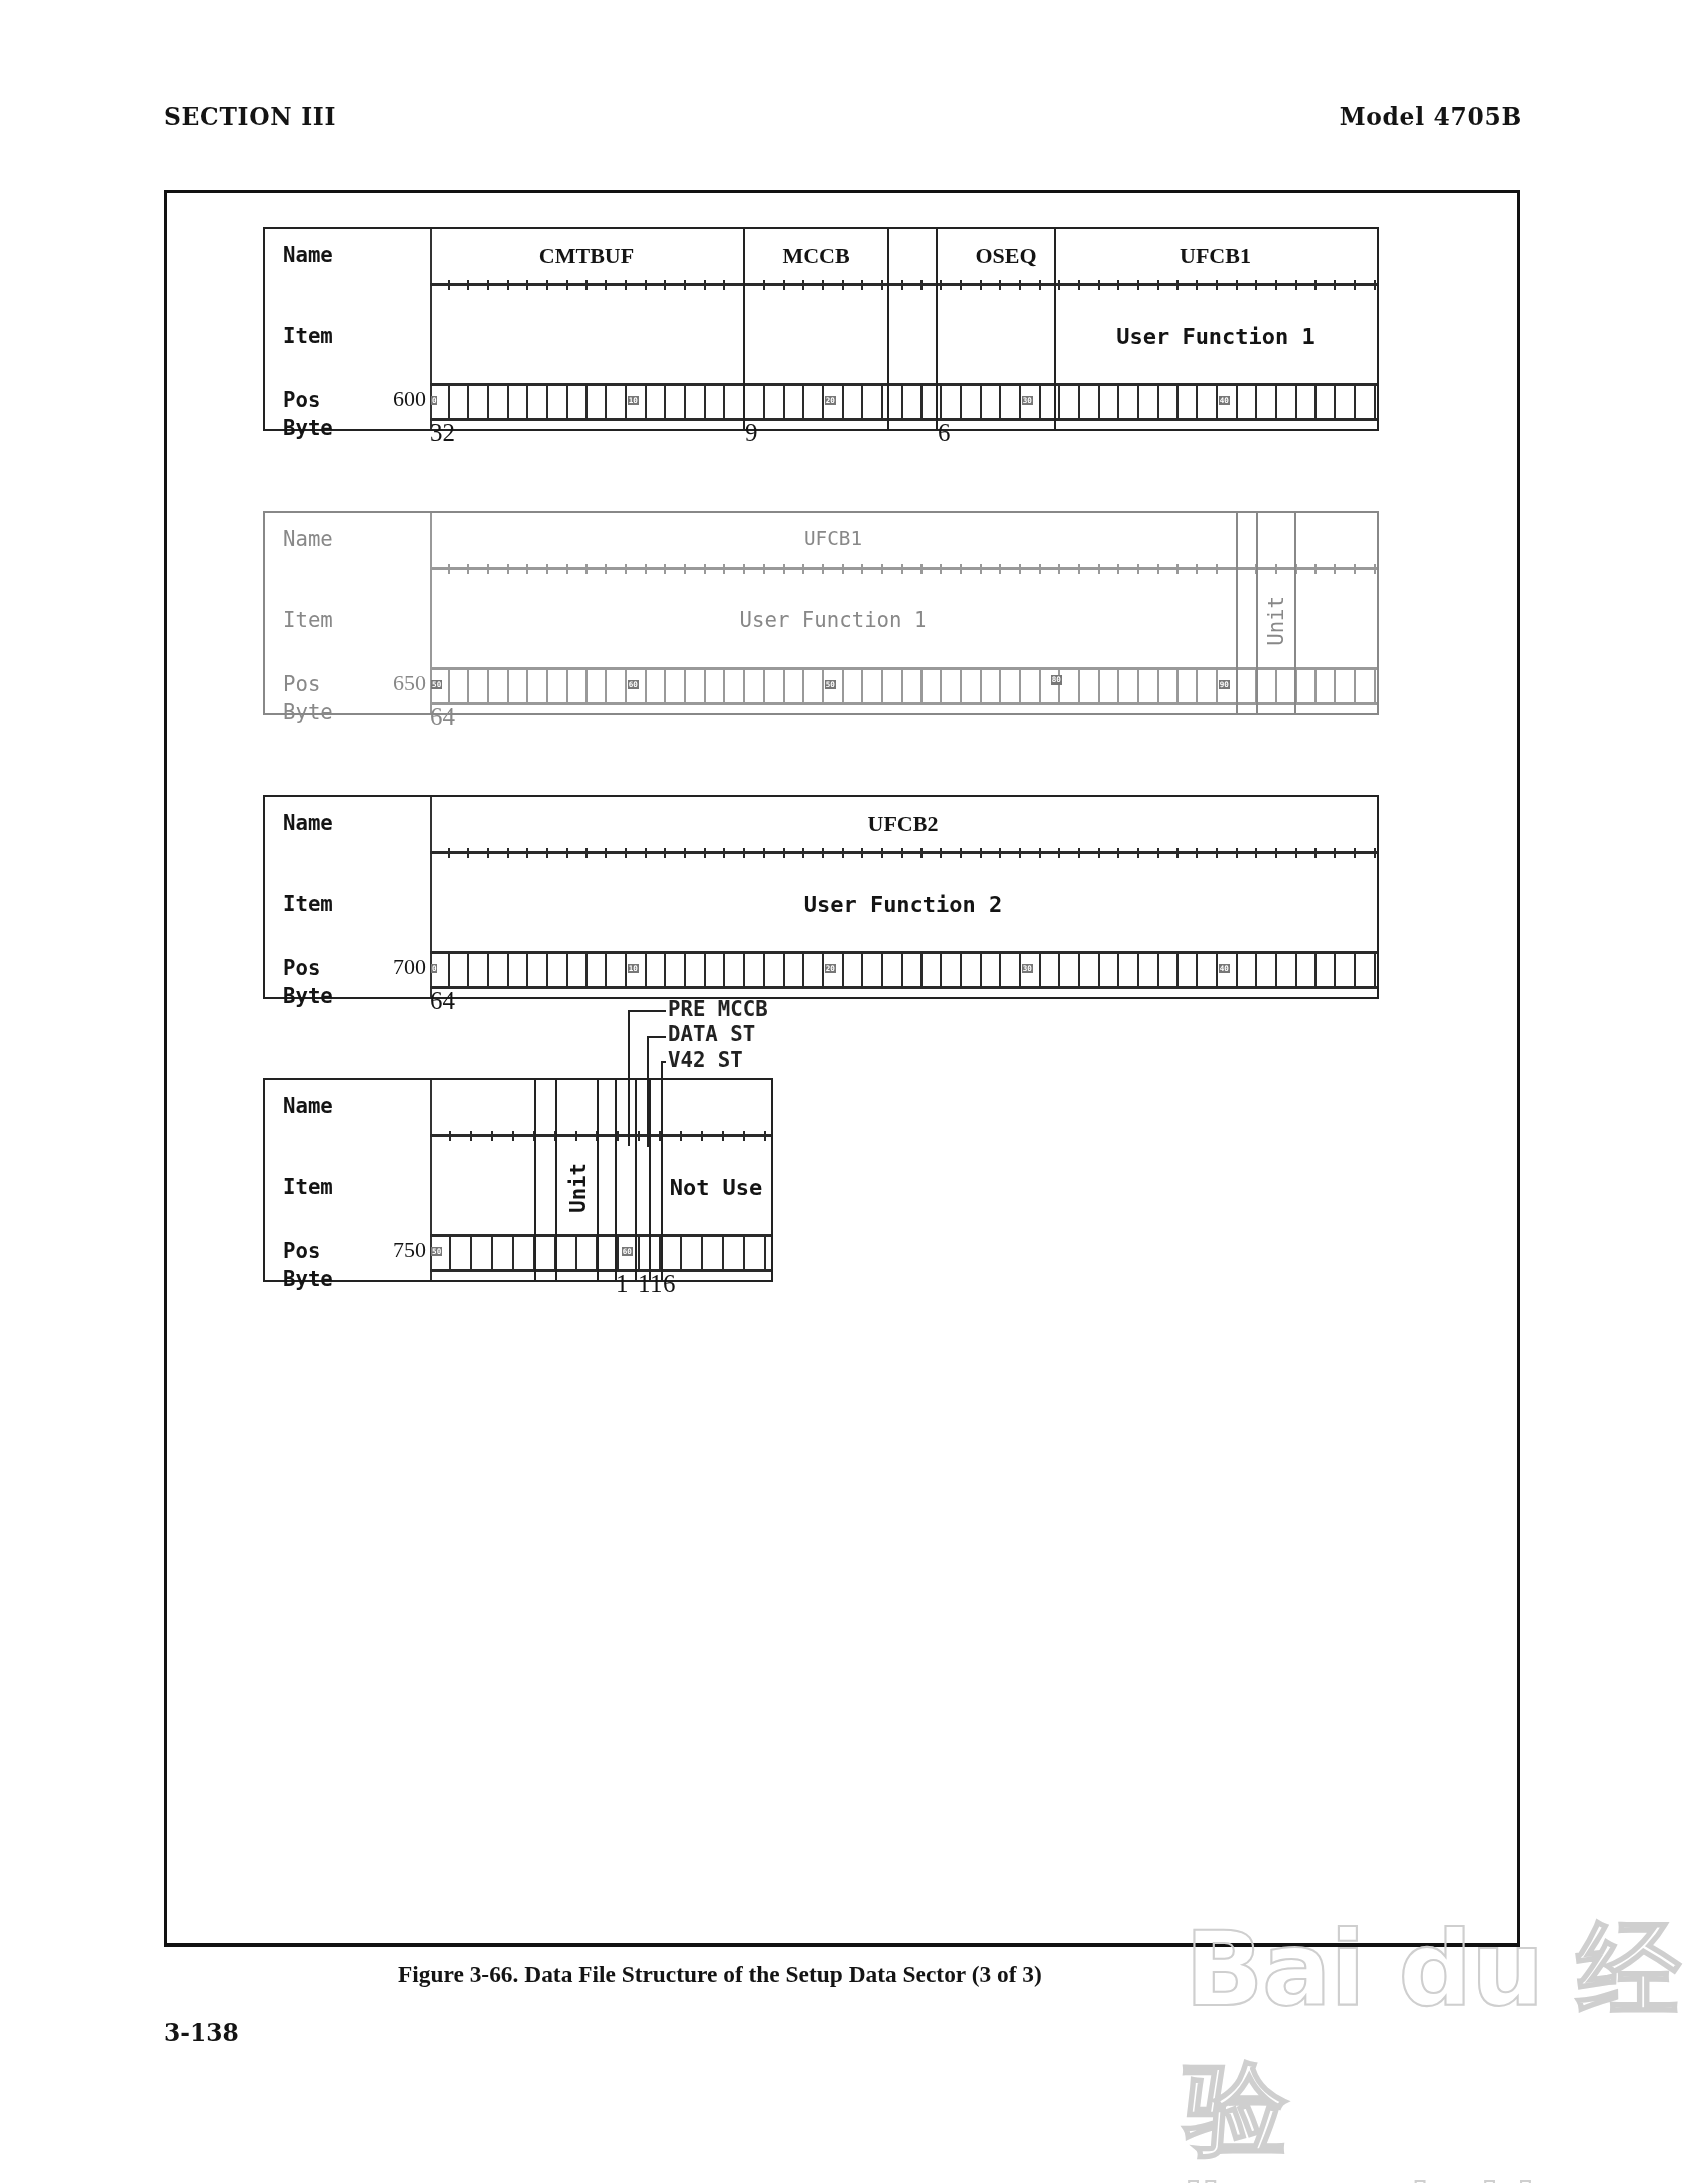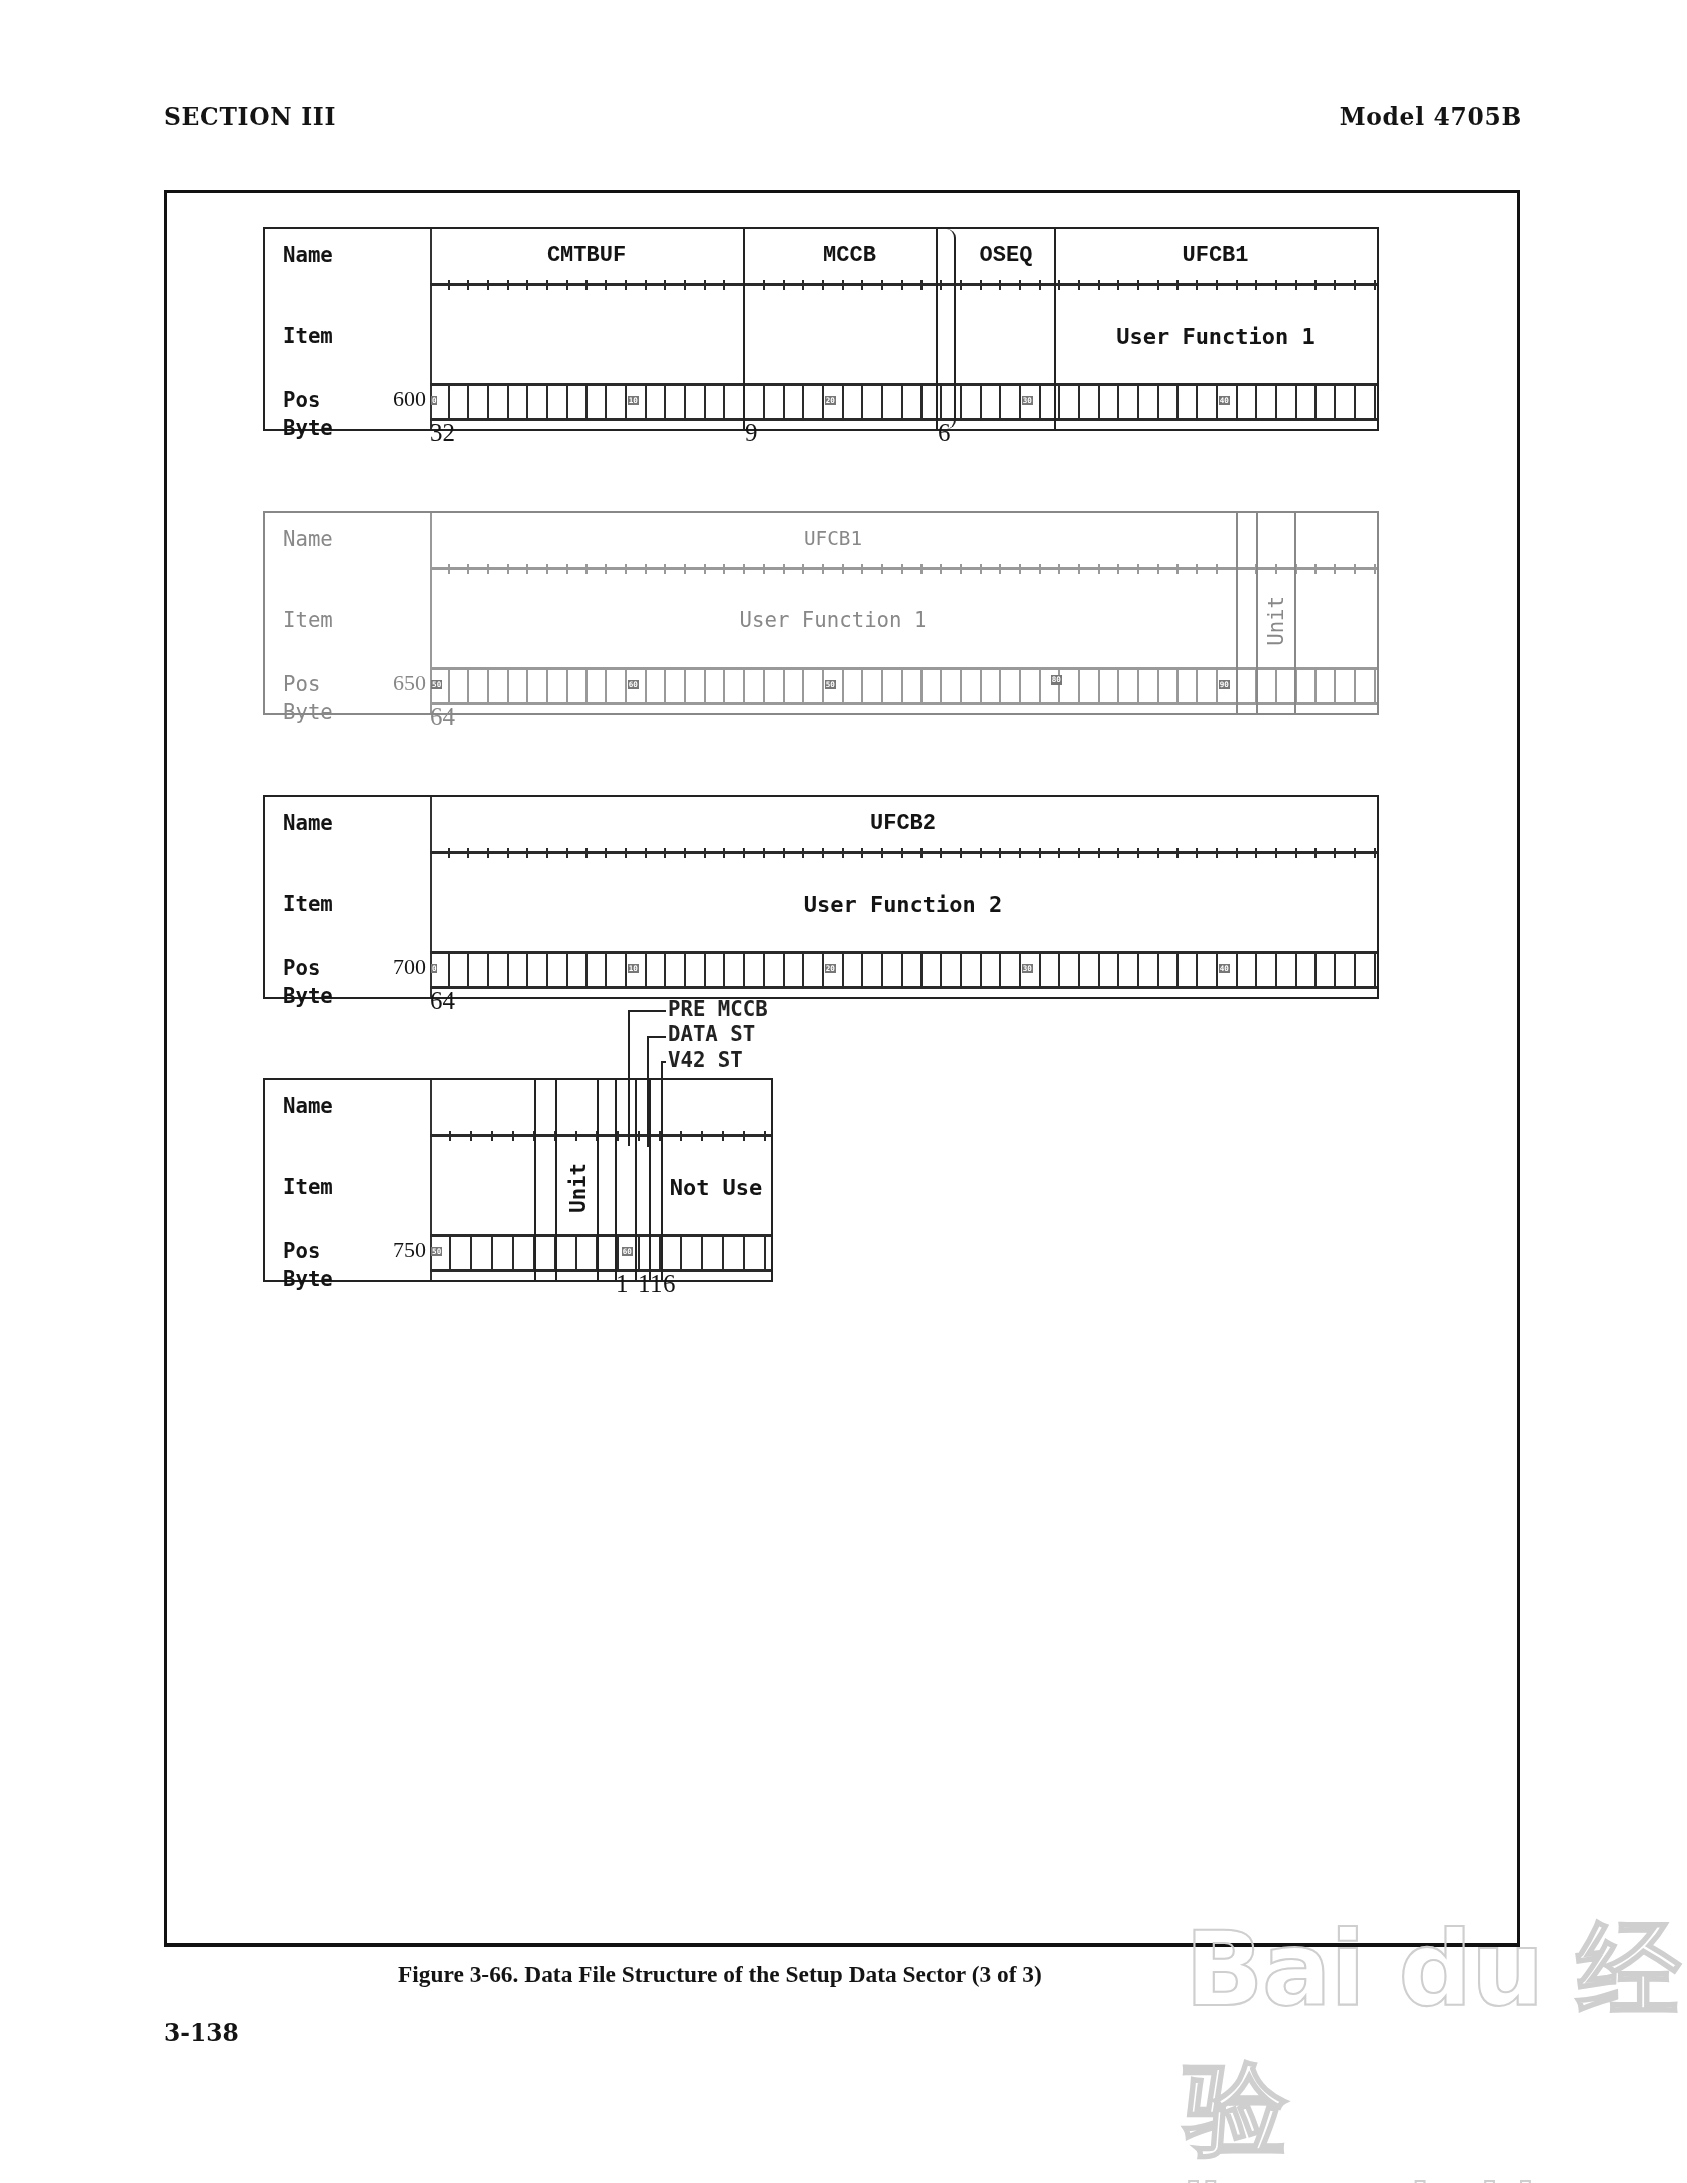--- a/index.html
+++ b/index.html
@@ -15,21 +15,21 @@
   .lbl{position:absolute;left:18px;font-size:20.7px;font-weight:bold;}
   .tbl.faded .lbl{font-weight:normal;}
   .posnum{position:absolute;right:4.1px;font-size:22px;font-family:"Liberation Serif",serif;}
   .body{position:absolute;left:165px;top:0;right:0;bottom:0;}
   .hline{position:absolute;left:0;right:0;height:3.4px;background:#2a2a2a;}
   .tbl.faded .hline{background:#999;}
   .ticks{position:absolute;left:0;right:0;height:9.6px;}
   .ruler{position:absolute;left:0;right:0;}
   .seg{position:absolute;top:0;bottom:0;border-right:2.8px solid #222;box-sizing:border-box;}
   .tbl.faded .seg{border-right-color:#888;}
-  .segname{position:absolute;width:100%;text-align:center;font-family:Liberation Mono, monospace;font-weight:bold;font-size:22px;}
+  .segname{position:absolute;width:100%;text-align:center;font-family:Liberation Serif, serif;font-weight:bold;font-size:22px;}
   .tbl.faded .segname{font-weight:normal;font-family:"DejaVu Sans Mono",monospace;font-size:19.3px;}
   .segitem{position:absolute;width:100%;text-align:center;font-size:22px;font-weight:bold;}
   .tbl.faded .segitem{font-weight:normal;font-size:20.7px;}
   .segbyte{position:absolute;width:100%;text-align:left;font-size:25px;font-family:Liberation Serif, serif;}
   .mark{position:absolute;font-size:7.6px;font-weight:bold;background:#777;color:#fff;padding:0 0.7px;line-height:9.6px;}
   .vlabel{position:absolute;writing-mode:vertical-rl;transform:rotate(180deg);font-size:20.7px;font-weight:bold;}
   .tbl.faded .vlabel{font-weight:normal;}
   .callout{position:absolute;font-family:"DejaVu Sans Mono",monospace;font-size:20.7px;font-weight:bold;color:#222;}
   .cline{position:absolute;background:#222;}
   .caption{position:absolute;top:1961px;left:398px;font-size:23.4px;font-weight:bold;font-family:"Liberation Serif",serif;}
@@ -60,21 +60,21 @@
           <span class="mark" style="left: 1.4px; top: 9.6px;">0</span>
           <span class="mark" style="left: 198px; top: 9.6px;">10</span>
           <span class="mark" style="left: 395px; top: 9.6px;">20</span>
           <span class="mark" style="left: 592px; top: 9.6px;">30</span>
           <span class="mark" style="left: 789px; top: 9.6px;">40</span>
         </div>
         <div class="seg" style="left: 0px; width: 315px;">
           <div class="segname" style="top: 13.8px;">CMTBUF</div>
           <div class="segbyte" style="top: 190px;">32</div>
         </div>
-        <div class="seg" style="left: 315px; width: 211px; border-radius: 9px;">
+        <div class="seg" style="left: 315px; width: 144px;">
           <div class="segname" style="top: 13.8px;">MCCB</div>
           <div class="segbyte" style="top: 190px;">9</div>
         </div>
         <div class="seg" style="left: 492px; width: 15.8px;"></div>
         <div class="seg" style="left: 508px; width: 118px;">
           <div class="segname" style="top: 13.8px; margin-left: 10px;">OSEQ</div>
           <div class="segbyte" style="top: 190px;">6</div>
         </div>
         <div class="seg" style="left: 626px; width: 319px; border-right: none;">
           <div class="segname" style="top: 13.8px;">UFCB1</div>

